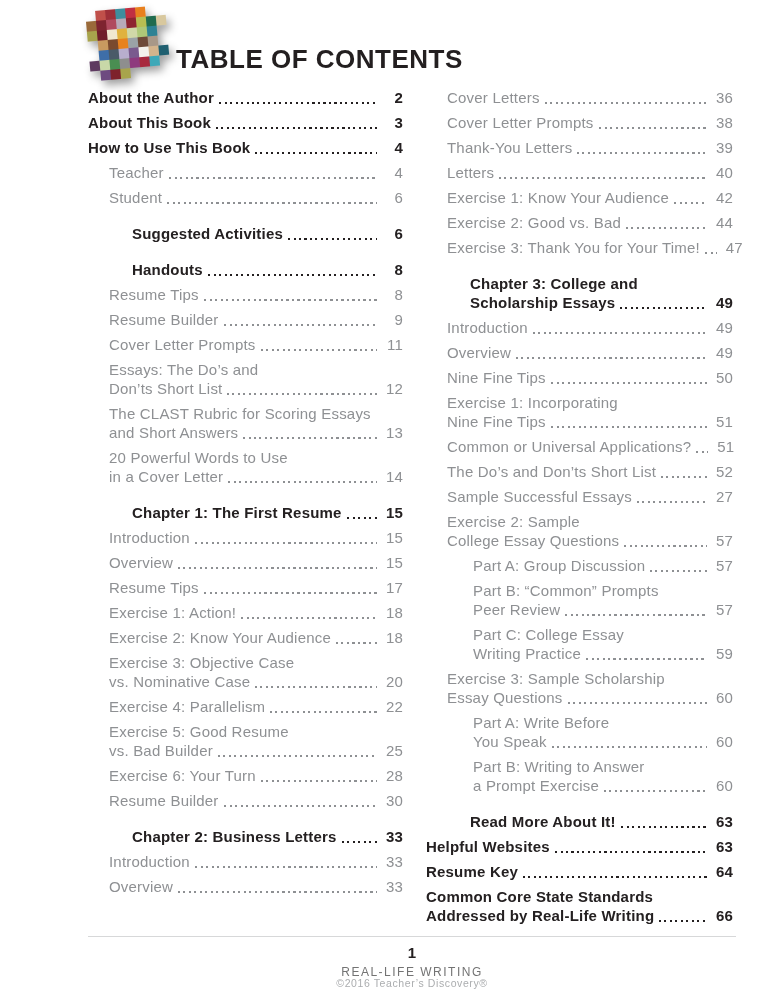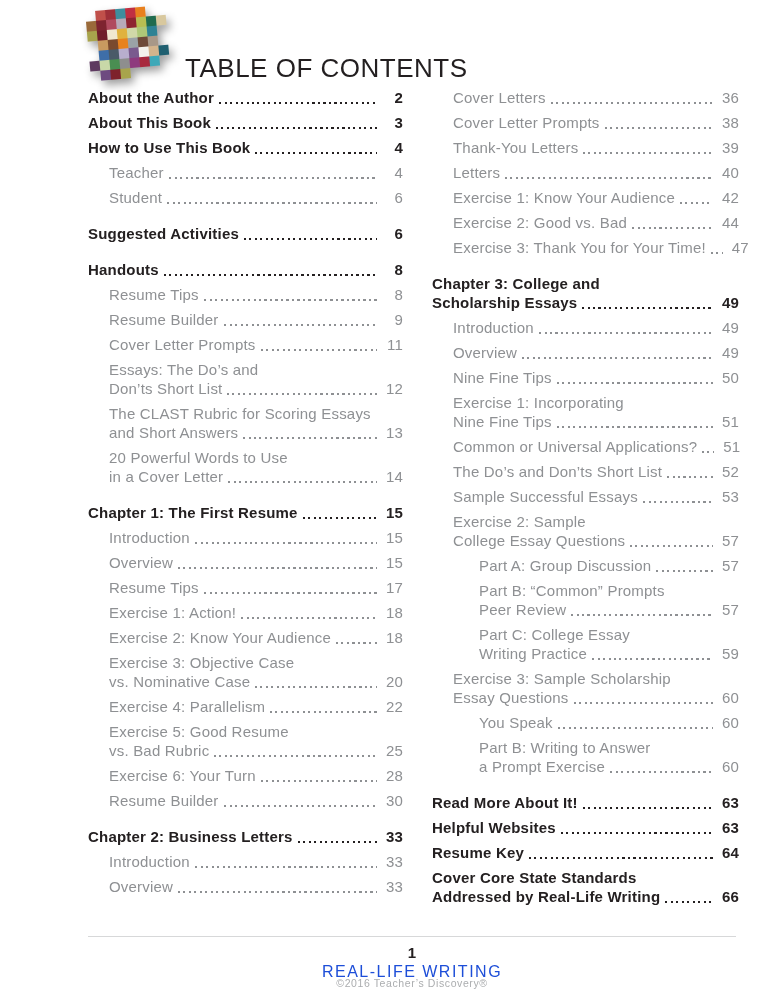--- a/index.html
+++ b/index.html
@@ -8,48 +8,48 @@
     font-family:"Liberation Sans", sans-serif;
   }
   
   .logo-wrap{position:absolute;left:88px;top:8px;width:84px;height:76px;}
   .logo-grid{
     display:grid;grid-template-columns:repeat(8,10px);grid-auto-rows:10px;
     transform:rotate(-5deg);transform-origin:50% 50%;
     filter:drop-shadow(3px 5px 4px rgba(0,0,0,0.38));
   }
   .page-title{
-    position:absolute;left:176px;top:44px;margin:9px;
-    font-size:26px;font-weight:normal;color:#231f20;letter-spacing:0.5px;white-space:nowrap;
+    position:absolute;left:176px;top:44px;margin:0;
+    font-size:26px;font-weight:bold;color:#231f20;letter-spacing:0.5px;white-space:nowrap;
   }
   
-  .columns{position:absolute;left:88px;top:88px;width:645px;display:flex;gap:29px;}
+  .columns{position:absolute;left:88px;top:88px;width:645px;display:flex;gap:23px;}
   .col{flex:0 0 auto;}
   .col-left{width:315px;}
   .col-right{width:307px;}
   .entry{margin-top:6px;font-size:15px;line-height:19px;color:#8e9093;letter-spacing:0.2px;}
   .entry.bold{color:#242021;font-weight:bold;}
-  .entry.gap{margin-top:17px;}
+  .entry.gap{margin-top:17px;margin-left:44px;}
   .col .entry:first-child{margin-top:0;}
   .entry.lvl1{padding-left:21px;}
   .entry.lvl2{padding-left:47px;}
   .row{display:flex;align-items:flex-end;}
   .lbl{white-space:nowrap;}
   .leader{
     flex:1 1 auto;height:2px;margin:0 4px 3px 5px;min-width:12px;
     background-image:repeating-linear-gradient(to right, currentColor 0 2px, transparent 2px 5.5px);
   }
   .pg{flex:0 0 auto;min-width:22px;text-align:right;}
   
   .footer{
     position:absolute;left:88px;top:936px;width:648px;
     border-top:1px solid #d7d8d9;text-align:center;
   }
   .footer-page{margin-top:8px;font-size:15px;font-weight:bold;color:#242021;line-height:15px;}
-  .footer-book{margin-top:6px;font-size:16px;color:#1d4ed8;letter-spacing:1.5px;line-height:12px;}
+  .footer-book{margin-top:6px;font-size:12px;color:#737373;letter-spacing:1.5px;line-height:12px;}
   .footer-copy{font-size:10.5px;color:#abadaf;letter-spacing:0.6px;line-height:11px;}
 </style>
 </head>
 <body>
 
 <div class="page">
 
   <div class="logo-wrap">
     <div class="logo-grid" id="logo-grid">
         <div></div>
@@ -262,21 +262,21 @@
         <div class="entry lvl1">
           <div class="row">
             <span class="lbl">Exercise 4: Parallelism</span>
             <span class="leader"></span>
             <span class="pg">22</span>
           </div>
         </div>
         <div class="entry lvl1">
           <div class="lbl">Exercise 5: Good Resume</div>
           <div class="row">
-            <span class="lbl">vs. Bad Rubric</span>
+            <span class="lbl">vs. Bad Builder</span>
             <span class="leader"></span>
             <span class="pg">25</span>
           </div>
         </div>
         <div class="entry lvl1">
           <div class="row">
             <span class="lbl">Exercise 6: Your Turn</span>
             <span class="leader"></span>
             <span class="pg">28</span>
           </div>
@@ -408,21 +408,21 @@
           <div class="row">
             <span class="lbl">The Do’s and Don’ts Short List</span>
             <span class="leader"></span>
             <span class="pg">52</span>
           </div>
         </div>
         <div class="entry lvl1">
           <div class="row">
             <span class="lbl">Sample Successful Essays</span>
             <span class="leader"></span>
-            <span class="pg">53</span>
+            <span class="pg">27</span>
           </div>
         </div>
         <div class="entry lvl1">
           <div class="lbl">Exercise 2: Sample</div>
           <div class="row">
             <span class="lbl">College Essay Questions</span>
             <span class="leader"></span>
             <span class="pg">57</span>
           </div>
         </div>
@@ -451,20 +451,21 @@
         </div>
         <div class="entry lvl1">
           <div class="lbl">Exercise 3: Sample Scholarship</div>
           <div class="row">
             <span class="lbl">Essay Questions</span>
             <span class="leader"></span>
             <span class="pg">60</span>
           </div>
         </div>
         <div class="entry lvl2">
+          <div class="lbl">Part A: Write Before</div>
           <div class="row">
             <span class="lbl">You Speak</span>
             <span class="leader"></span>
             <span class="pg">60</span>
           </div>
         </div>
         <div class="entry lvl2">
           <div class="lbl">Part B: Writing to Answer</div>
           <div class="row">
             <span class="lbl">a Prompt Exercise</span>
@@ -487,21 +488,21 @@
           </div>
         </div>
         <div class="entry lvl0 bold">
           <div class="row">
             <span class="lbl">Resume Key</span>
             <span class="leader"></span>
             <span class="pg">64</span>
           </div>
         </div>
         <div class="entry lvl0 bold">
-          <div class="lbl">Cover Core State Standards</div>
+          <div class="lbl">Common Core State Standards</div>
           <div class="row">
             <span class="lbl">Addressed by Real-Life Writing</span>
             <span class="leader"></span>
             <span class="pg">66</span>
           </div>
         </div>
       </section>
   </div>
 
   <div class="footer">

